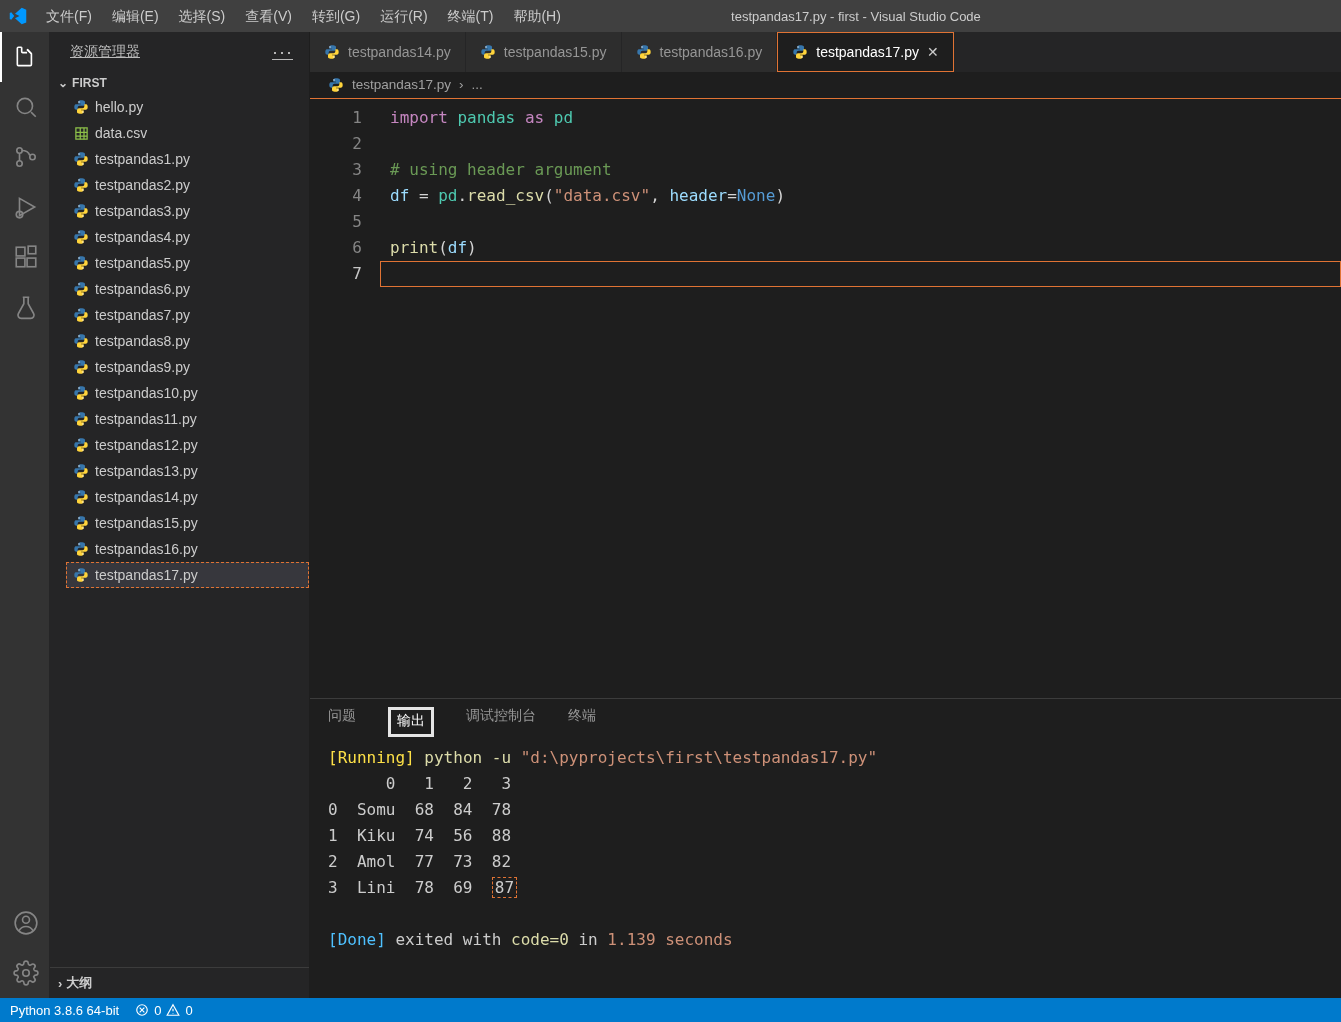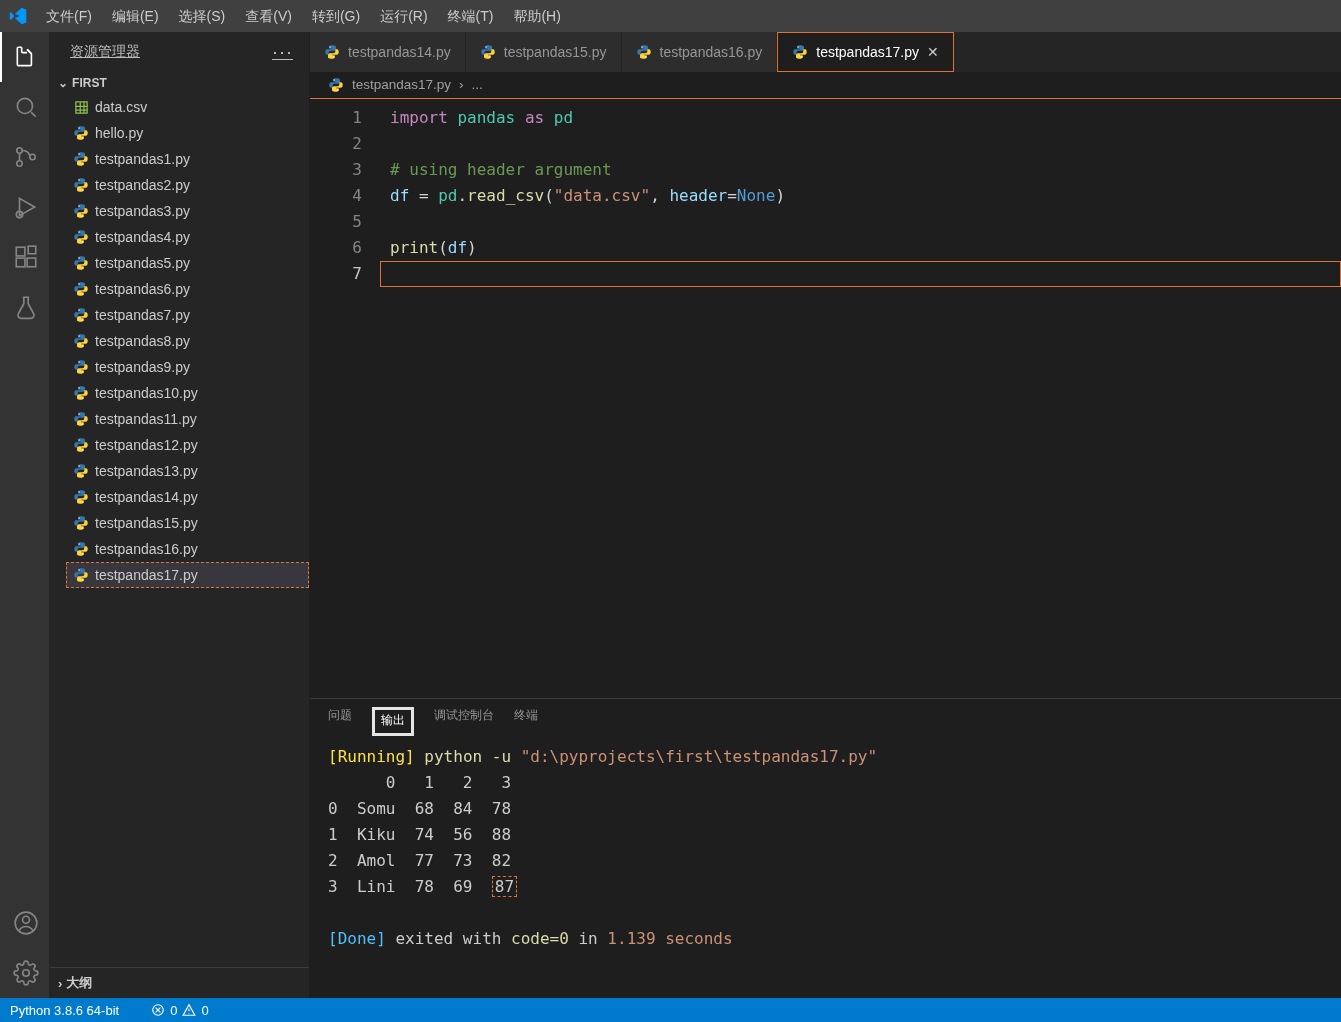--- a/index.html
+++ b/index.html
@@ -29,27 +29,27 @@
 .tab .close { color:#cccccc; font-size:14px;}
 .breadcrumb { height:26px; display:flex; align-items:center; gap:8px; padding:0 18px; font-size:13.5px; color:#a0a0a0; border-bottom:1px solid #1e1e1e;}
 .codepane { flex:1; display:flex; font-family:Consolas,monospace; font-size:16px; overflow:hidden; border-top:1px solid #e07334;}
 .gutter { width:70px; text-align:right; padding:6px 18px 6px 0; color:#858585; user-select:none; line-height:26px; font-size:16px;}
 .gutter .cur { color:#c6c6c6;}
 .code { flex:1; padding:6px 0; white-space:pre; line-height:26px; }
 .code .line { display:block; padding-left:10px; height:26px; }
 .code .line.cur { border:1px solid #e07334; padding-left:9px;}
 .kw { color:#c586c0;} .mod{color:#4ec9b0;} .id{color:#9cdcfe;} .fn{color:#dcdcaa;} .str{color:#ce9178;} .cm{color:#6a9955;} .cn{color:#569cd6;} .pl{color:#d4d4d4;}
 .panel { height:300px; border-top:1px solid #3c3c3c; display:flex; flex-direction:column;}
-.panel-tabs { display:flex; gap:20px; padding:8px 18px 0 18px; font-size:12px; color:#969696;}
+.panel-tabs { display:flex; gap:32px; padding:8px 18px 0 18px; font-size:14px; color:#969696;}
 .ptab { cursor:pointer; padding-bottom:6px;}
 .ptab.active { color:#fff; border:3px solid #e5e5e5; padding:2px 6px 4px 6px;}
 .panel-body { flex:1; padding:8px 18px 8px 18px; font-family:Consolas,monospace; font-size:16px; line-height:26px; white-space:pre; overflow:auto;}
 .out-run{color:#fde047;} .out-path{color:#ce9178;} .out-done{color:#4fc1ff;} .out-cmd{color:#dcdcaa;} .out-time{color:#ce9178;}
 .out-hi { border:1px dashed #e07334; padding:0 2px;}
-.statusbar { height:24px; background:#007acc; display:flex; align-items:center; font-size:13px; color:#fff; padding:0 10px; gap:32px;}
+.statusbar { height:24px; background:#007acc; display:flex; align-items:center; font-size:13px; color:#fff; padding:0 10px; gap:16px;}
 .statusbar .sitem{display:flex;align-items:center;gap:5px;}
 .py-icon{ width:16px; height:16px; flex:none; display:inline-flex;}
 .csv-icon{ width:16px;height:16px;flex:none;display:inline-flex;align-items:center;justify-content:center;color:#8dc149; font-size:13px;}
 svg{display:block;}
 .chev{display:inline-block; transform:rotate(0deg); font-size:12px;}
 </style>
 </head>
 <body>
 
 <div class="titlebar">
@@ -61,20 +61,21 @@
   <div class="menubar" id="menubar">
       <div class="mitem">文件(F)</div>
       <div class="mitem">编辑(E)</div>
       <div class="mitem">选择(S)</div>
       <div class="mitem">查看(V)</div>
       <div class="mitem">转到(G)</div>
       <div class="mitem">运行(R)</div>
       <div class="mitem">终端(T)</div>
       <div class="mitem">帮助(H)</div>
     </div>
+  <div class="wtitle">testpandas17.py - first - Visual Studio Code</div>
 </div>
 
 <div class="main">
 
   <div class="activitybar">
     <div class="aicon active">
         <svg width="26" height="26" viewBox="0 0 24 24" fill="none" stroke="currentColor" stroke-width="1.5">
           <path d="M8 3H5a1 1 0 0 0-1 1v15a1 1 0 0 0 1 1h11a1 1 0 0 0 1-1V9l-4-4"></path>
           <path d="M8 3v4a1 1 0 0 0 1 1h4"></path>
           <path d="M13 5l4 4"></path>
@@ -133,38 +134,38 @@
     <div class="sidebar-head">
       <span>资源管理器</span>
       <span class="dots">···</span>
     </div>
     <div class="folder-head">
       <span class="chev">⌄</span>
       <span>FIRST</span>
     </div>
     <div class="files" id="files">
         <div class="file-item">
+          <span class="py-icon">
+            <svg width="16" height="16" viewBox="0 0 24 24">
+              <path fill="#3776ab" d="M12 2c-4 0-4 2-4 3v2h4v1H5c-1 0-3 0-3 4s2 4 3 4h2v-3c0-2 1-3 3-3h5c1.5 0 3-1 3-3V5c0-1 0-3-6-3z"></path>
+              <circle cx="9" cy="4.5" r="1" fill="#fff"></circle>
+              <path fill="#ffd43b" d="M12 22c4 0 4-2 4-3v-2h-4v-1h7c1 0 3 0 3-4s-2-4-3-4h-2v3c0 2-1 3-3 3H9c-1.5 0-3 1-3 3v2c0 1 0 3 6 3z"></path>
+              <circle cx="15" cy="19.5" r="1" fill="#fff"></circle>
+            </svg>
+          </span>
+          <span>hello.py</span>
+        </div>
+        <div class="file-item">
           <span class="csv-icon">
             <svg width="15" height="15" viewBox="0 0 24 24" fill="none" stroke="#8dc149" stroke-width="2">
               <rect x="3" y="3" width="18" height="18"></rect>
               <path d="M3 10h18M3 16h18M10 3v18M16 3v18"></path>
             </svg>
           </span>
           <span>data.csv</span>
-        </div>
-        <div class="file-item">
-          <span class="py-icon">
-            <svg width="16" height="16" viewBox="0 0 24 24">
-              <path fill="#3776ab" d="M12 2c-4 0-4 2-4 3v2h4v1H5c-1 0-3 0-3 4s2 4 3 4h2v-3c0-2 1-3 3-3h5c1.5 0 3-1 3-3V5c0-1 0-3-6-3z"></path>
-              <circle cx="9" cy="4.5" r="1" fill="#fff"></circle>
-              <path fill="#ffd43b" d="M12 22c4 0 4-2 4-3v-2h-4v-1h7c1 0 3 0 3-4s-2-4-3-4h-2v3c0 2-1 3-3 3H9c-1.5 0-3 1-3 3v2c0 1 0 3 6 3z"></path>
-              <circle cx="15" cy="19.5" r="1" fill="#fff"></circle>
-            </svg>
-          </span>
-          <span>hello.py</span>
         </div>
         <div class="file-item">
           <span class="py-icon">
             <svg width="16" height="16" viewBox="0 0 24 24">
               <path fill="#3776ab" d="M12 2c-4 0-4 2-4 3v2h4v1H5c-1 0-3 0-3 4s2 4 3 4h2v-3c0-2 1-3 3-3h5c1.5 0 3-1 3-3V5c0-1 0-3-6-3z"></path>
               <circle cx="9" cy="4.5" r="1" fill="#fff"></circle>
               <path fill="#ffd43b" d="M12 22c4 0 4-2 4-3v-2h-4v-1h7c1 0 3 0 3-4s-2-4-3-4h-2v3c0 2-1 3-3 3H9c-1.5 0-3 1-3 3v2c0 1 0 3 6 3z"></path>
               <circle cx="15" cy="19.5" r="1" fill="#fff"></circle>
             </svg>
           </span>

